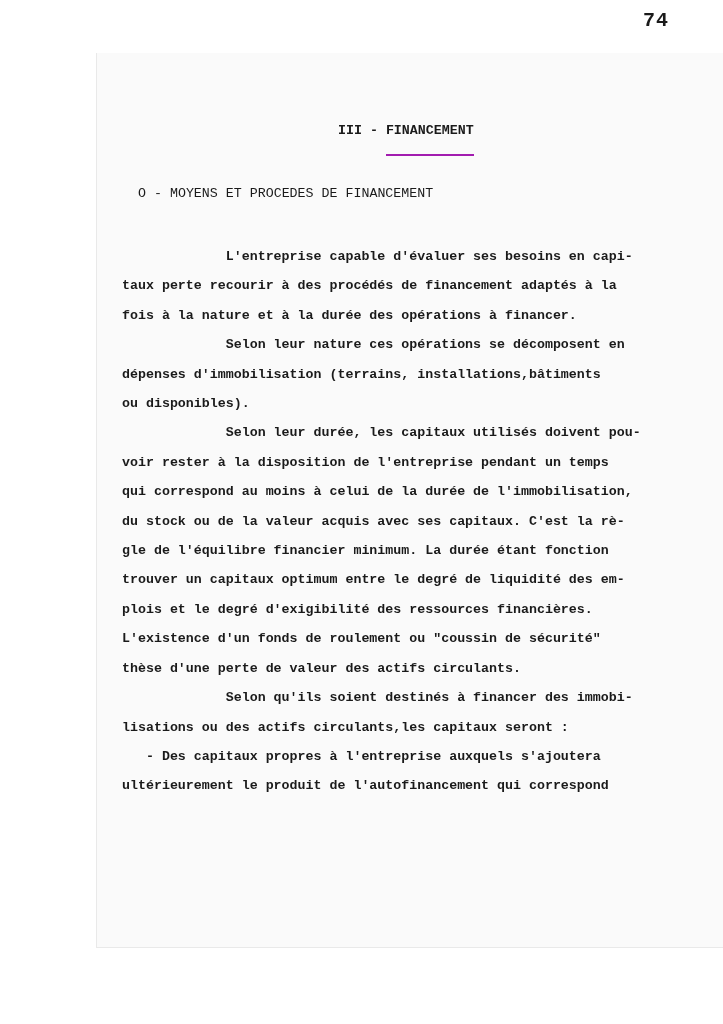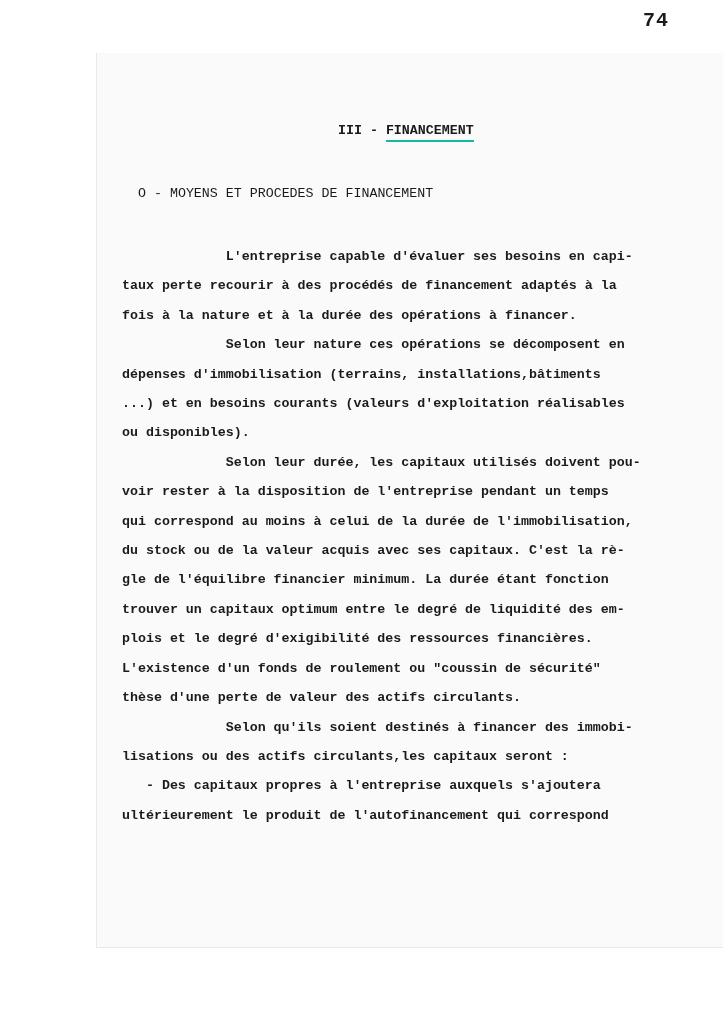--- a/index.html
+++ b/index.html
@@ -37,22 +37,22 @@
   }
   .doc-title {
     position: absolute;
     left: 338px;
     top: 123px;
     font-size: 13.3px;
     font-weight: bold;
     white-space: pre;
   }
   .doc-title .underlined {
-    border-bottom: 2px solid #14b8a6;
-    padding-bottom: 2px;
+    border-bottom: 2px solid #a21caf;
+    padding-bottom: 16px;
   }
   .section-heading {
     position: absolute;
     left: 138px;
     top: 186px;
     font-size: 13.3px;
     font-weight: normal;
     white-space: pre;
   }
   .body-text {
@@ -80,21 +80,20 @@
   <div class="doc-title"><span>III - </span><span class="underlined">FINANCEMENT</span></div>
 
   <div class="section-heading">O - MOYENS ET PROCEDES DE FINANCEMENT</div>
 
   <div class="body-text">
       <div class="line">             L'entreprise capable d'évaluer ses besoins en capi-</div>
       <div class="line">taux perte recourir à des procédés de financement adaptés à la</div>
       <div class="line">fois à la nature et à la durée des opérations à financer.</div>
       <div class="line">             Selon leur nature ces opérations se décomposent en</div>
       <div class="line">dépenses d'immobilisation (terrains, installations,bâtiments</div>
-      <div class="line">...) et en besoins courants (valeurs d'exploitation réalisables</div>
       <div class="line">ou disponibles).</div>
       <div class="line">             Selon leur durée, les capitaux utilisés doivent pou-</div>
       <div class="line">voir rester à la disposition de l'entreprise pendant un temps</div>
       <div class="line">qui correspond au moins à celui de la durée de l'immobilisation,</div>
       <div class="line">du stock ou de la valeur acquis avec ses capitaux. C'est la rè-</div>
       <div class="line">gle de l'équilibre financier minimum. La durée étant fonction</div>
       <div class="line">trouver un capitaux optimum entre le degré de liquidité des em-</div>
       <div class="line">plois et le degré d'exigibilité des ressources financières.</div>
       <div class="line">L'existence d'un fonds de roulement ou "coussin de sécurité"</div>
       <div class="line">thèse d'une perte de valeur des actifs circulants.</div>

